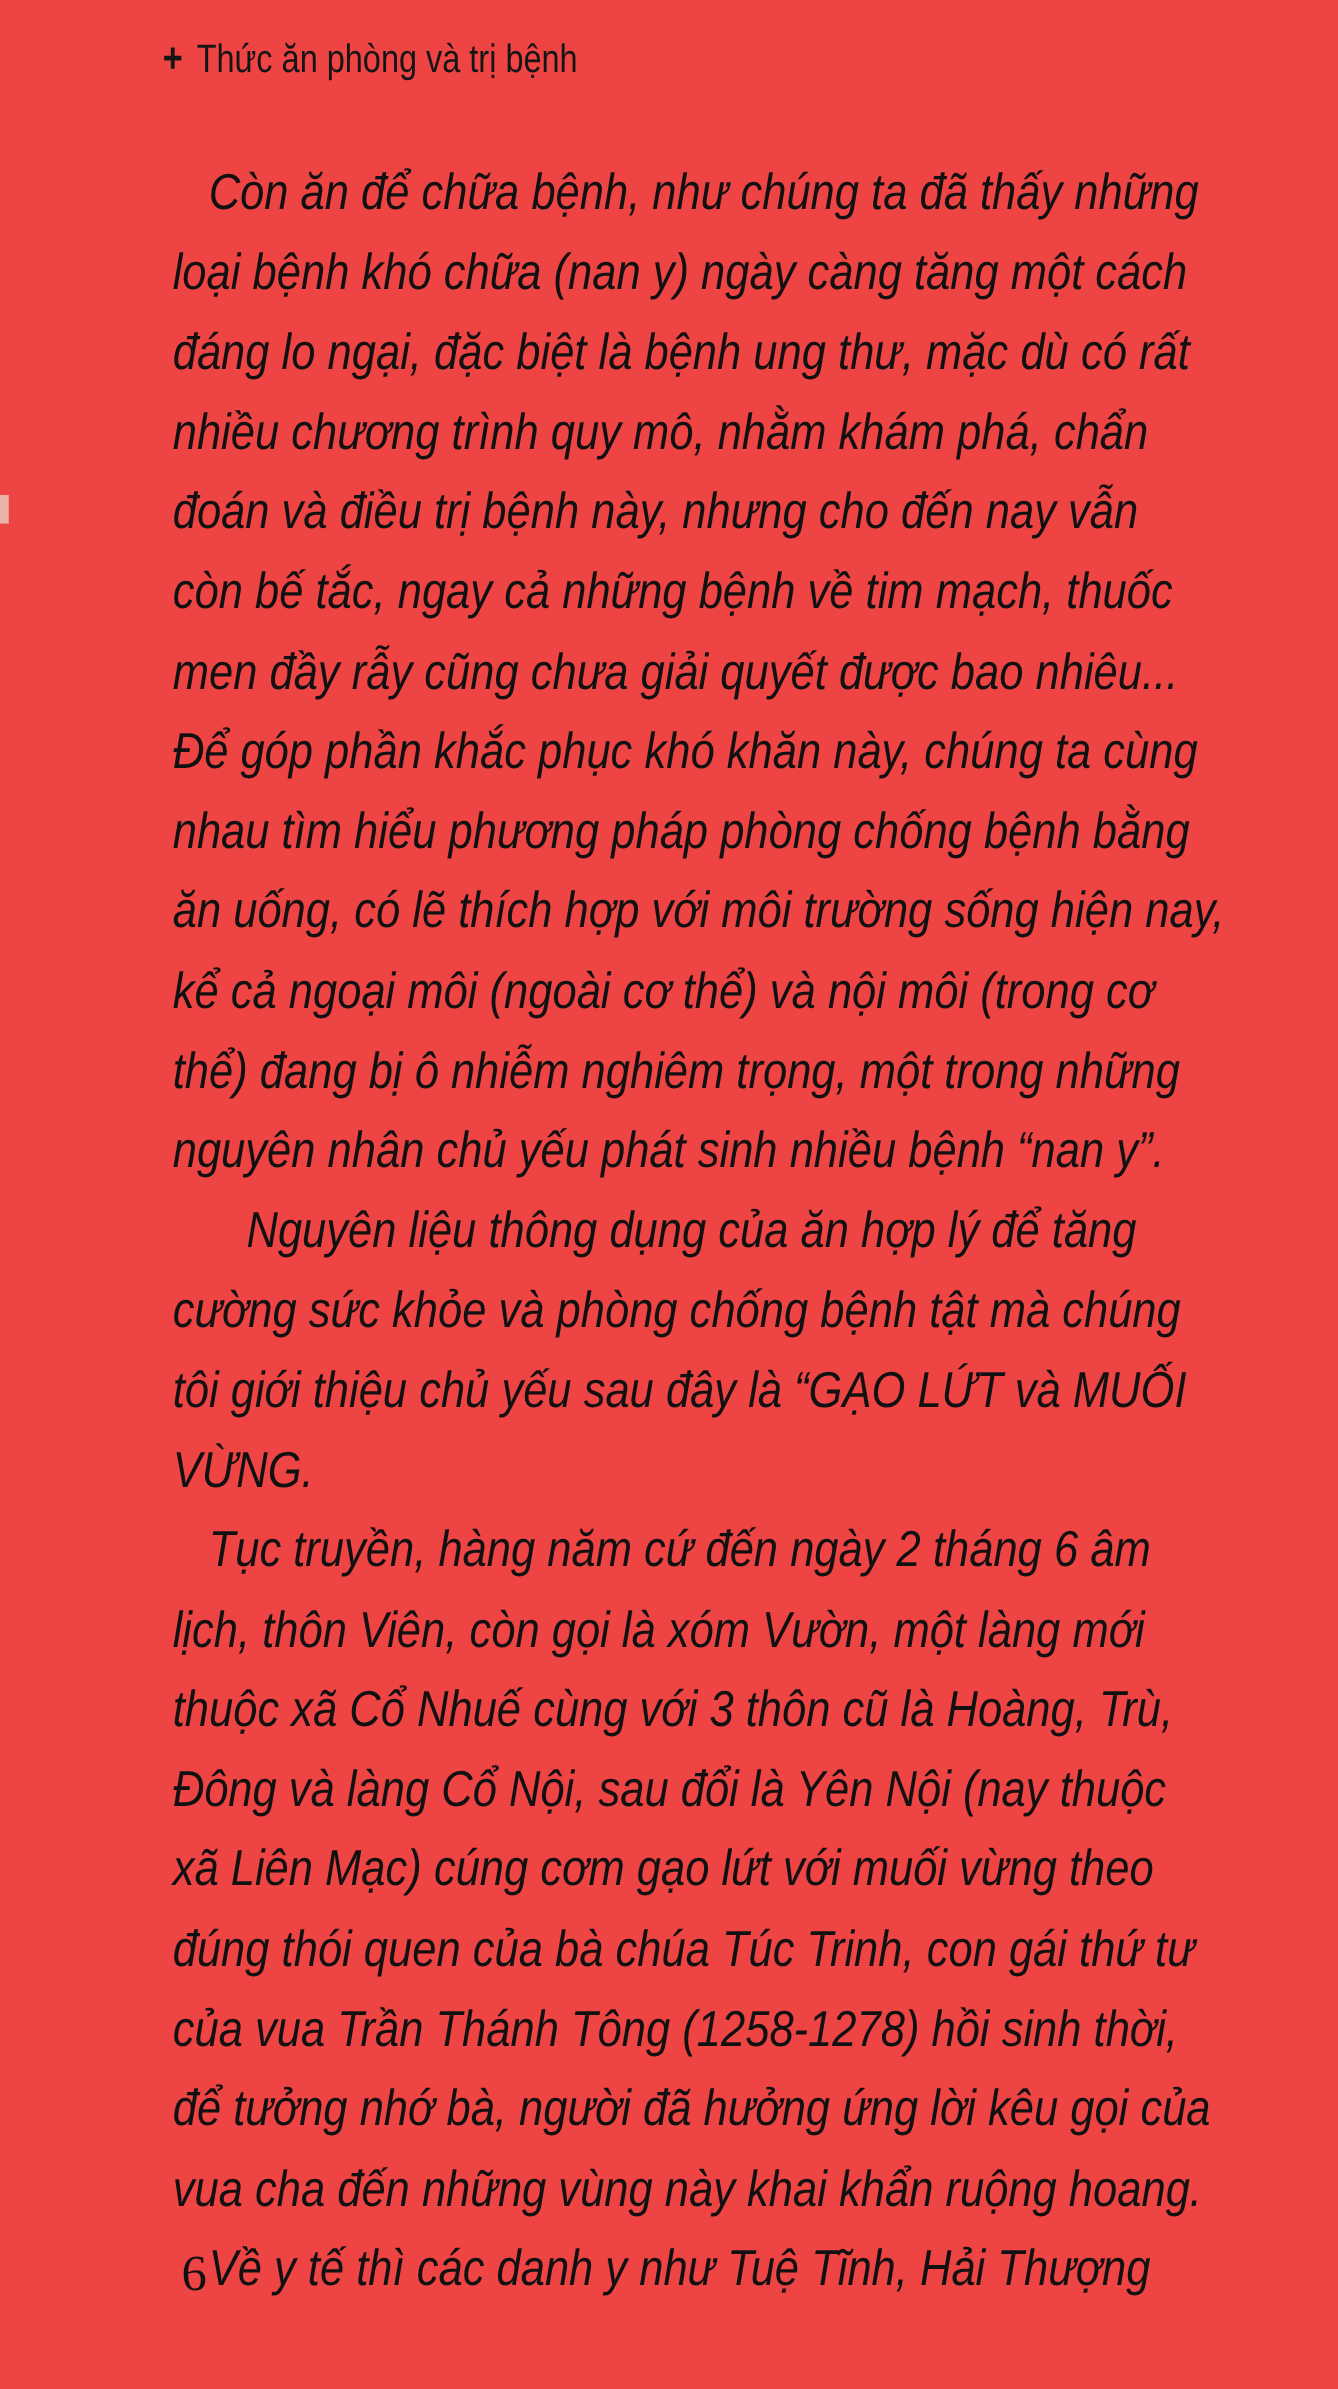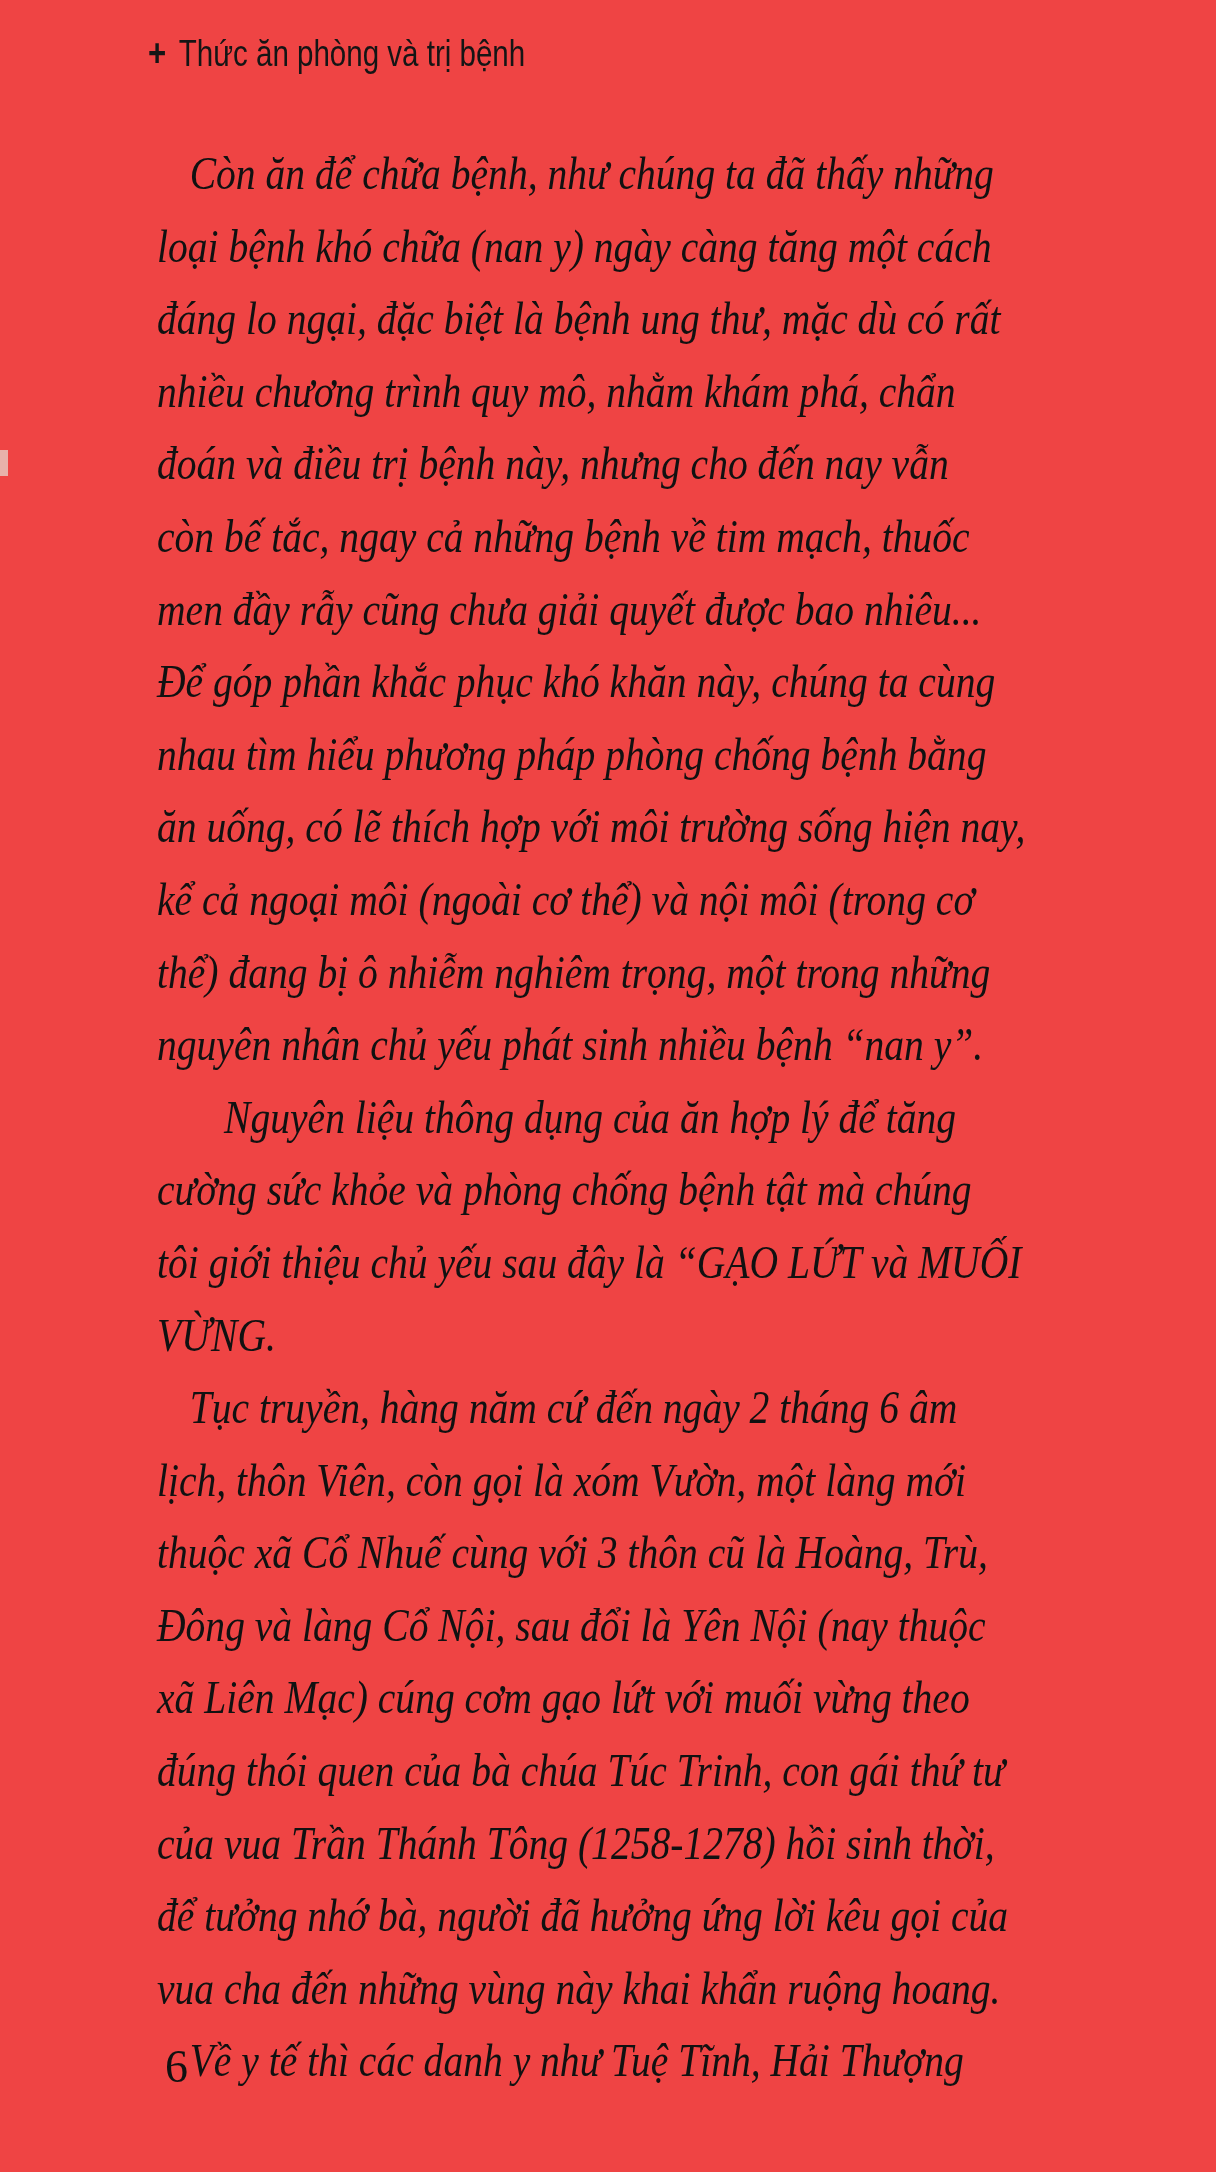--- a/index.html
+++ b/index.html
@@ -36,21 +36,21 @@
     .running-header .plus {
       font-weight: bold;
       font-size: 38px;
       margin-right: 6px;
     }
     .body-text {
       position: absolute;
       left: 157px;
       top: 138px;
       width: 1010px;
-      font-family: Liberation Serif, serif;
+      font-family: Liberation Sans, sans-serif;
       font-style: italic;
       font-size: 46px;
       color: #111111;
     }
     .line {
       display: block;
       height: 72.6px;
       line-height: 72.6px;
       white-space: nowrap;
       transform: scaleX(0.86);

